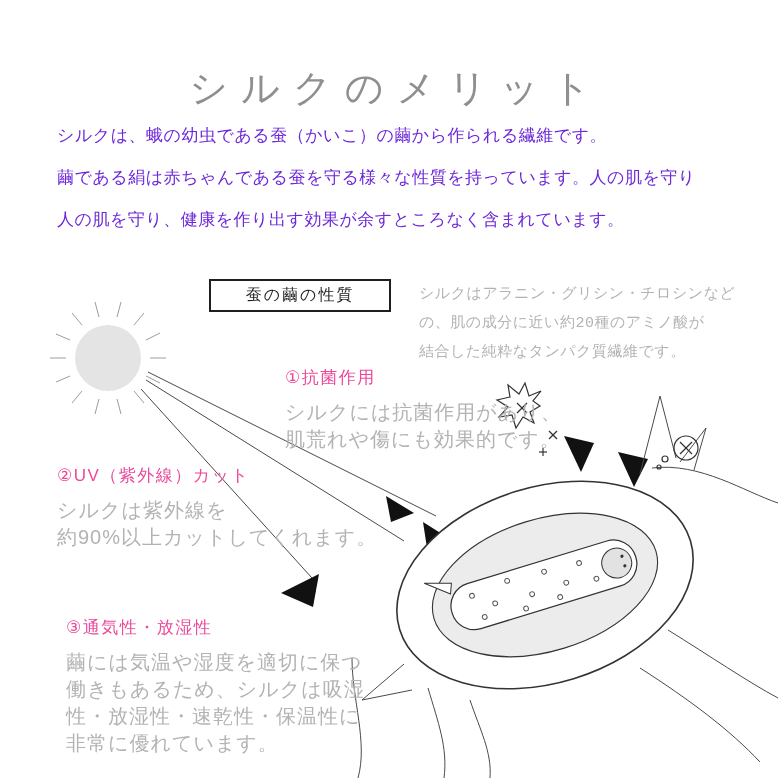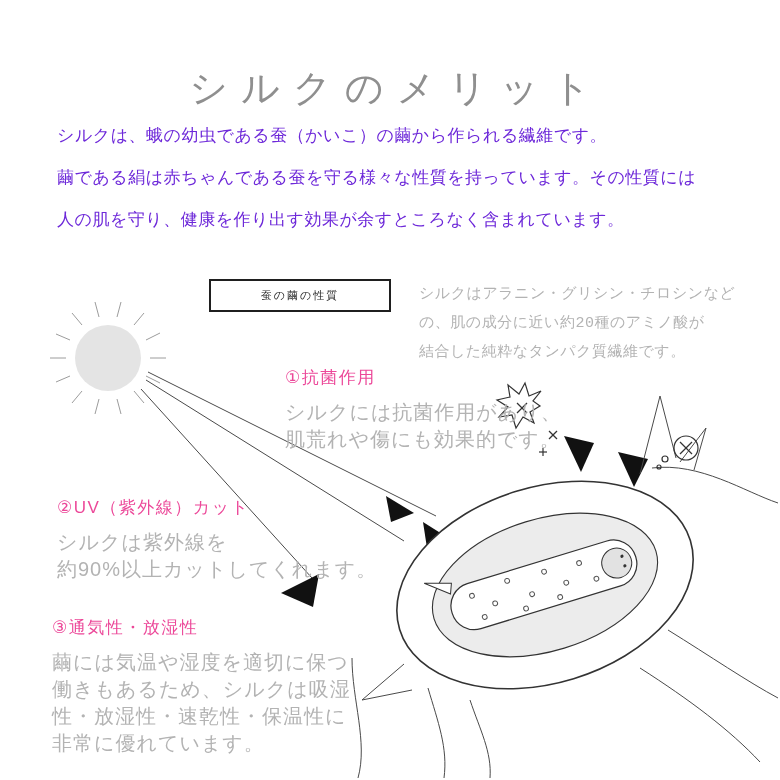--- a/index.html
+++ b/index.html
@@ -4,28 +4,28 @@
 <style>
   html,body{margin:0;padding:0;background:#ffffff;}
   body{font-family:"Liberation Sans","DejaVu Sans",sans-serif;}
   .page{position:relative;width:780px;height:780px;background:#ffffff;overflow:hidden;}
   .illustration{position:absolute;left:0;top:0;z-index:0;}
   .txt{position:absolute;z-index:2;}
   .page-title{top:38px;left:0;width:780px;text-align:center;font-size:38px;font-weight:400;
               color:#8f8f8f;letter-spacing:0.34em;text-indent:0.34em;}
   .intro{left:57px;top:115px;font-size:17px;color:#6d28d9;line-height:42px;letter-spacing:0.5px;}
   .prop-box{left:209px;top:279px;width:178px;height:29px;border:2px solid #1f1f1f;background:#ffffff;
-            display:flex;align-items:center;justify-content:center;font-size:11px;color:#1f1f1f;
+            display:flex;align-items:center;justify-content:center;font-size:16px;color:#1f1f1f;
             letter-spacing:2px;}
   .cocoon-note{left:419px;top:280px;font-size:15px;color:#b3b3b3;line-height:29px;letter-spacing:0.5px;font-family:Liberation Mono, monospace;}
   .feature-heading{font-size:17px;color:#ec4899;letter-spacing:1.5px;margin:0 0 10px 0;font-weight:400;}
   .feature-lines{font-size:20px;color:#b3b3b3;line-height:27px;letter-spacing:1px;}
   .feature-1{left:285px;top:366px;}
-  .feature-2{left:57px;top:496px;}
-  .feature-3{left:52px;top:616px;}
+  .feature-2{left:57px;top:464px;}
+  .feature-3{left:66px;top:616px;}
 </style>
 </head>
 <body>
 
 <div class="page">
 
   <svg class="illustration" width="780" height="780" viewBox="0 0 780 780" aria-hidden="true">
 
     <g stroke="#9c9c9c" stroke-width="1">
       <circle cx="108" cy="358" r="33" fill="#e4e4e4" stroke="none"></circle>
@@ -115,21 +115,21 @@
       <line x1="692" y1="442" x2="680" y2="454"></line>
       <circle cx="665" cy="459" r="3"></circle>
       <circle cx="659" cy="467" r="2"></circle>
     </g>
   </svg>
 
   <h1 class="txt page-title">シルクのメリット</h1>
 
   <div class="txt intro">
     <div>シルクは、蛾の幼虫である蚕（かいこ）の繭から作られる繊維です。</div>
-    <div>繭である絹は赤ちゃんである蚕を守る様々な性質を持っています。その性質には</div>
+    <div>繭である絹は赤ちゃんである蚕を守る様々な性質を持っています。人の肌を守り</div>
     <div>人の肌を守り、健康を作り出す効果が余すところなく含まれています。</div>
   </div>
 
   <div class="txt prop-box">
     <span>蚕の繭の性質</span>
   </div>
 
   <div class="txt cocoon-note">
     <div>シルクはアラニン・グリシン・チロシンなど</div>
     <div>の、肌の成分に近い約20種のアミノ酸が</div>

